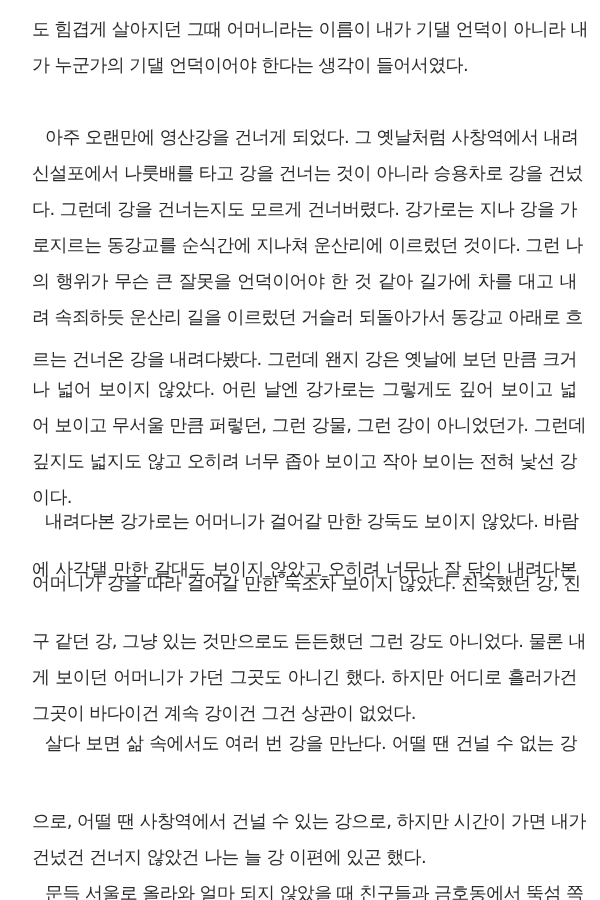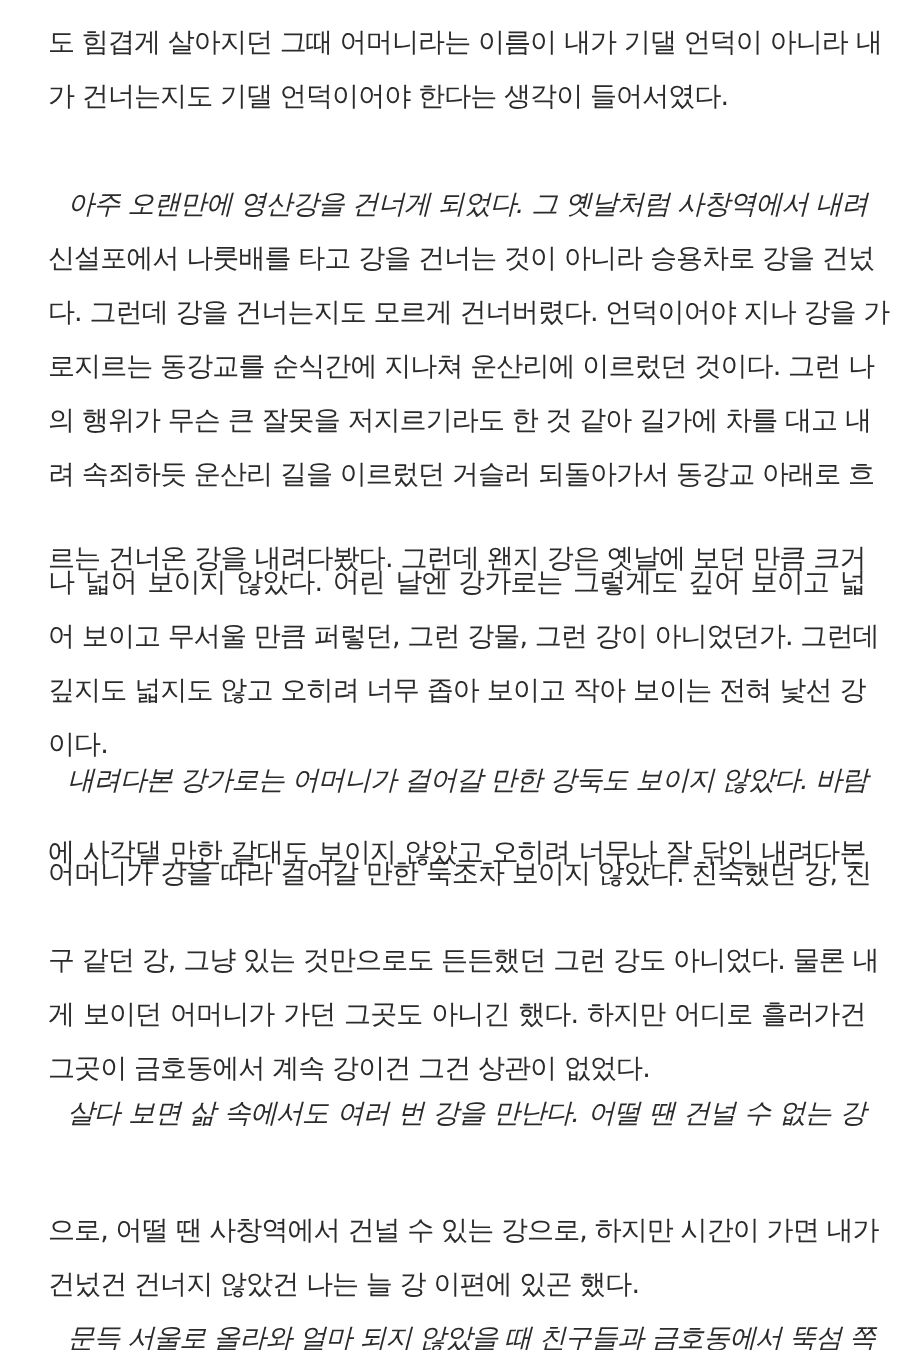--- a/index.html
+++ b/index.html
@@ -30,57 +30,56 @@
       font-size: 18px;
       line-height: 30px;
       white-space: nowrap;
       text-align: justify;
       text-align-last: justify;
       letter-spacing: -0.6px;
     }
     .line.indent {
       left: 45px;
       width: 532px;
-      font-style: italic;
     }
     .line.last {
       text-align-last: left;
     }
   </style>
 </head>
 <body>
 
 <div class="page">
 
   <div>
     <div class="line" style="top:14px">도 힘겹게 살아지던 그때 어머니라는 이름이 내가 기댈 언덕이 아니라 내</div>
-    <div class="line last" style="top:50px">가 건너는지도 기댈 언덕이어야 한다는 생각이 들어서였다.</div>
+    <div class="line last" style="top:50px">가 누군가의 기댈 언덕이어야 한다는 생각이 들어서였다.</div>
   </div>
 
   <div>
     <div class="line indent" style="top:122px">아주 오랜만에 영산강을 건너게 되었다. 그 옛날처럼 사창역에서 내려</div>
     <div class="line" style="top:158px">신설포에서 나룻배를 타고 강을 건너는 것이 아니라 승용차로 강을 건넜</div>
-    <div class="line" style="top:194px">다. 그런데 강을 건너는지도 모르게 건너버렸다. 언덕이어야 지나 강을 가</div>
+    <div class="line" style="top:194px">다. 그런데 강을 건너는지도 모르게 건너버렸다. 강가로는 지나 강을 가</div>
     <div class="line" style="top:230px">로지르는 동강교를 순식간에 지나쳐 운산리에 이르렀던 것이다. 그런 나</div>
-    <div class="line" style="top:266px">의 행위가 무슨 큰 잘못을 저지르기라도 한 것 같아 길가에 차를 대고 내</div>
+    <div class="line" style="top:266px">의 행위가 무슨 큰 잘못을 언덕이어야 한 것 같아 길가에 차를 대고 내</div>
     <div class="line" style="top:302px">려 속죄하듯 운산리 길을 이르렀던 거슬러 되돌아가서 동강교 아래로 흐</div>
-    <div class="line" style="top:358px">르는 건너온 강을 내려다봤다. 그런데 왠지 강은 옛날에 보던 만큼 크거</div>
+    <div class="line" style="top:344px">르는 건너온 강을 내려다봤다. 그런데 왠지 강은 옛날에 보던 만큼 크거</div>
     <div class="line" style="top:374px">나 넓어 보이지 않았다. 어린 날엔 강가로는 그렇게도 깊어 보이고 넓</div>
     <div class="line" style="top:410px">어 보이고 무서울 만큼 퍼렇던, 그런 강물, 그런 강이 아니었던가. 그런데</div>
     <div class="line" style="top:446px">깊지도 넓지도 않고 오히려 너무 좁아 보이고 작아 보이는 전혀 낯선 강</div>
     <div class="line last" style="top:482px">이다.</div>
   </div>
 
   <div>
     <div class="line indent" style="top:506px">내려다본 강가로는 어머니가 걸어갈 만한 강둑도 보이지 않았다. 바람</div>
     <div class="line" style="top:554px">에 사각댈 만한 갈대도 보이지 않았고 오히려 너무나 잘 닦인 내려다본</div>
     <div class="line" style="top:568px">어머니가 강을 따라 걸어갈 만한 둑조차 보이지 않았다. 친숙했던 강, 친</div>
     <div class="line" style="top:626px">구 같던 강, 그냥 있는 것만으로도 든든했던 그런 강도 아니었다. 물론 내</div>
     <div class="line" style="top:662px">게 보이던 어머니가 가던 그곳도 아니긴 했다. 하지만 어디로 흘러가건</div>
-    <div class="line last" style="top:698px">그곳이 금호동에서 계속 강이건 그건 상관이 없었다.</div>
+    <div class="line last" style="top:698px">그곳이 바다이건 계속 강이건 그건 상관이 없었다.</div>
   </div>
 
   <div>
     <div class="line indent" style="top:728px">살다 보면 삶 속에서도 여러 번 강을 만난다. 어떨 땐 건널 수 없는 강</div>
     <div class="line" style="top:806px">으로, 어떨 땐 사창역에서 건널 수 있는 강으로, 하지만 시간이 가면 내가</div>
     <div class="line last" style="top:842px">건넜건 건너지 않았건 나는 늘 강 이편에 있곤 했다.</div>
   </div>
 
   <div>
     <div class="line indent" style="top:878px">문득 서울로 올라와 얼마 되지 않았을 때 친구들과 금호동에서 뚝섬 쪽</div>

